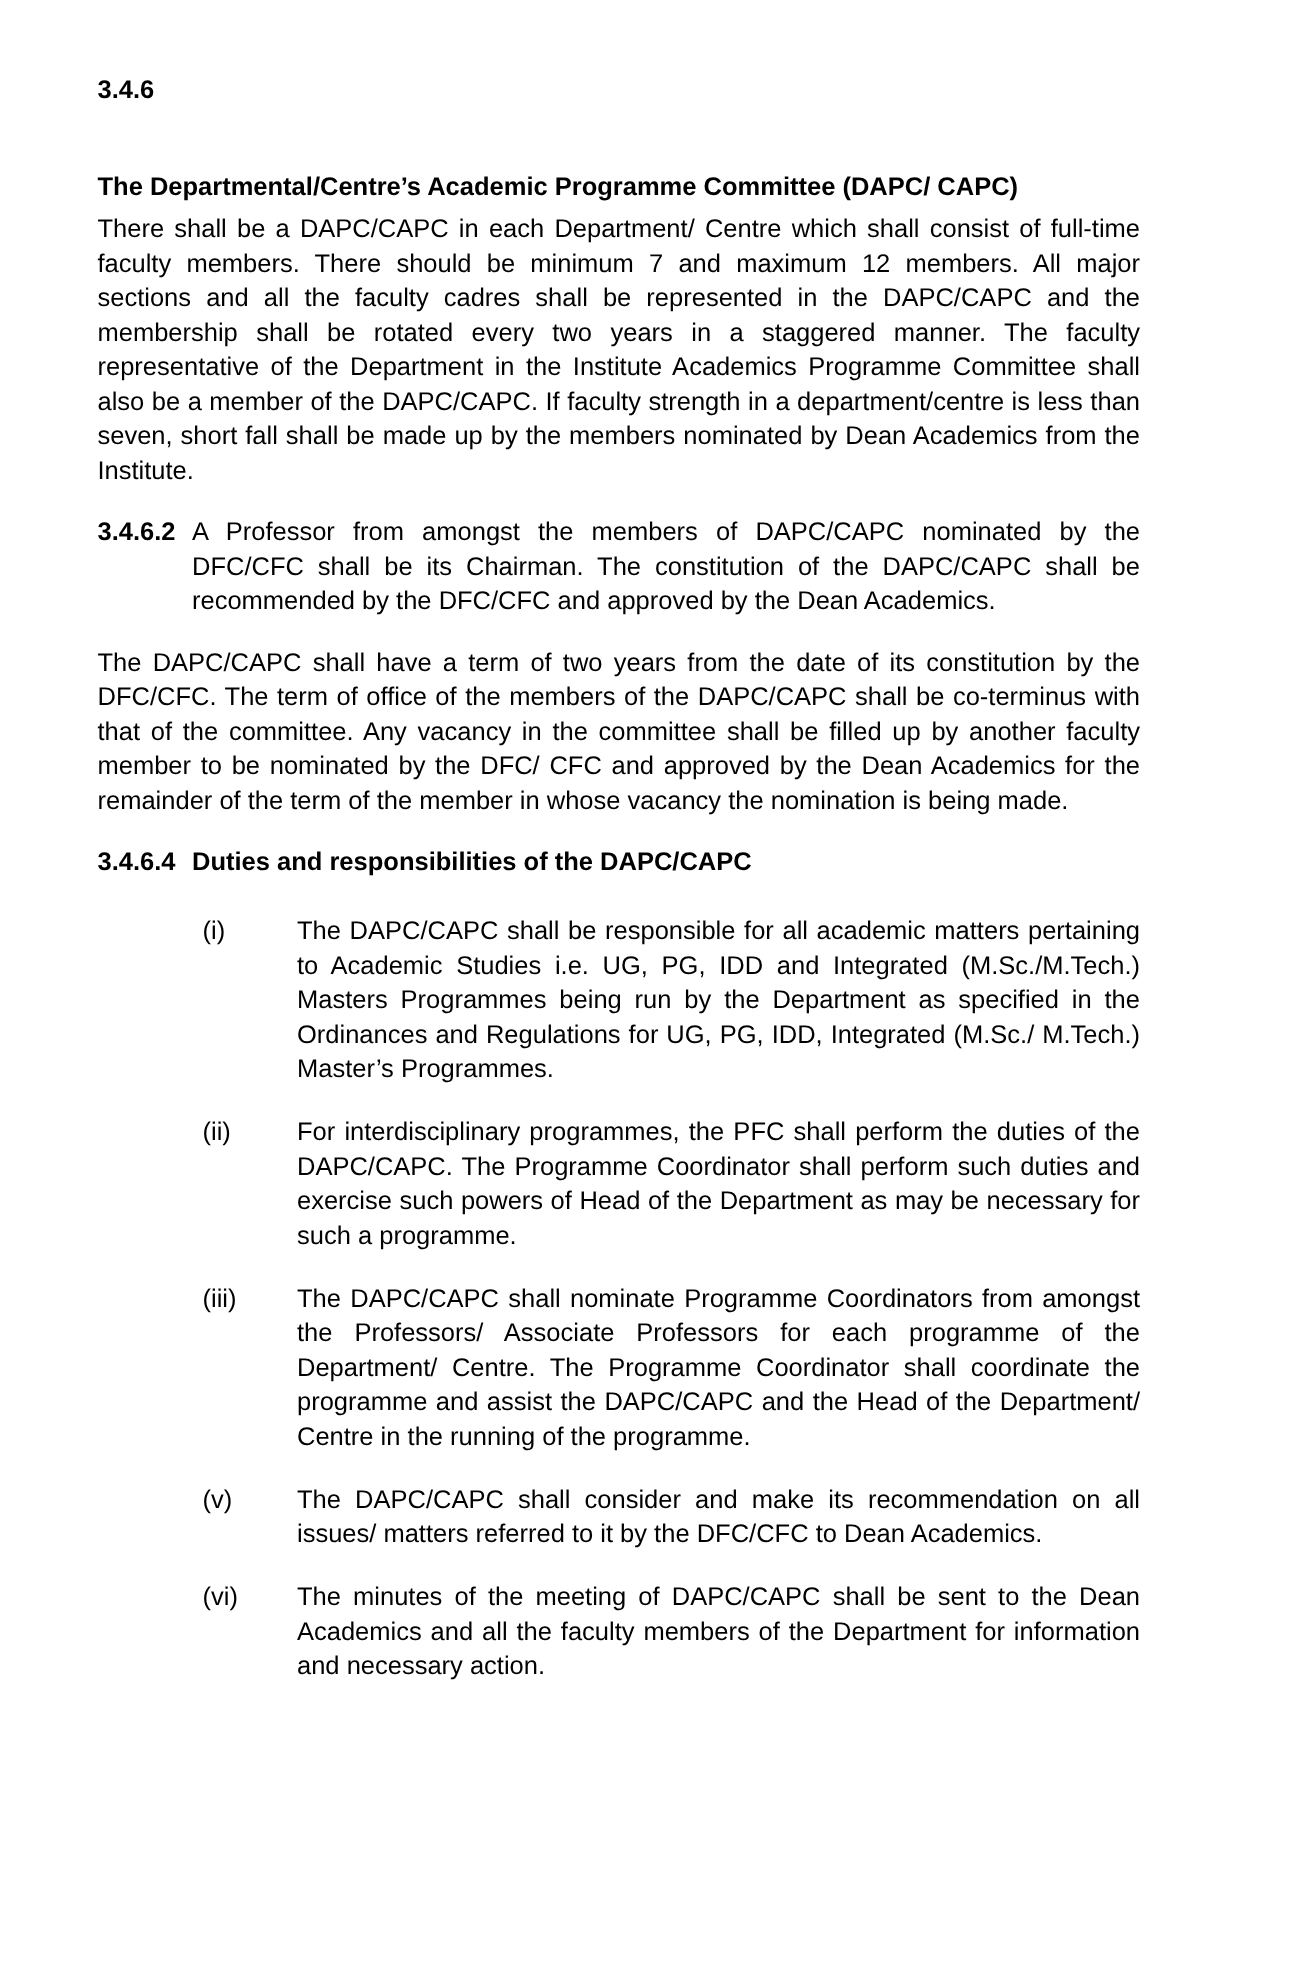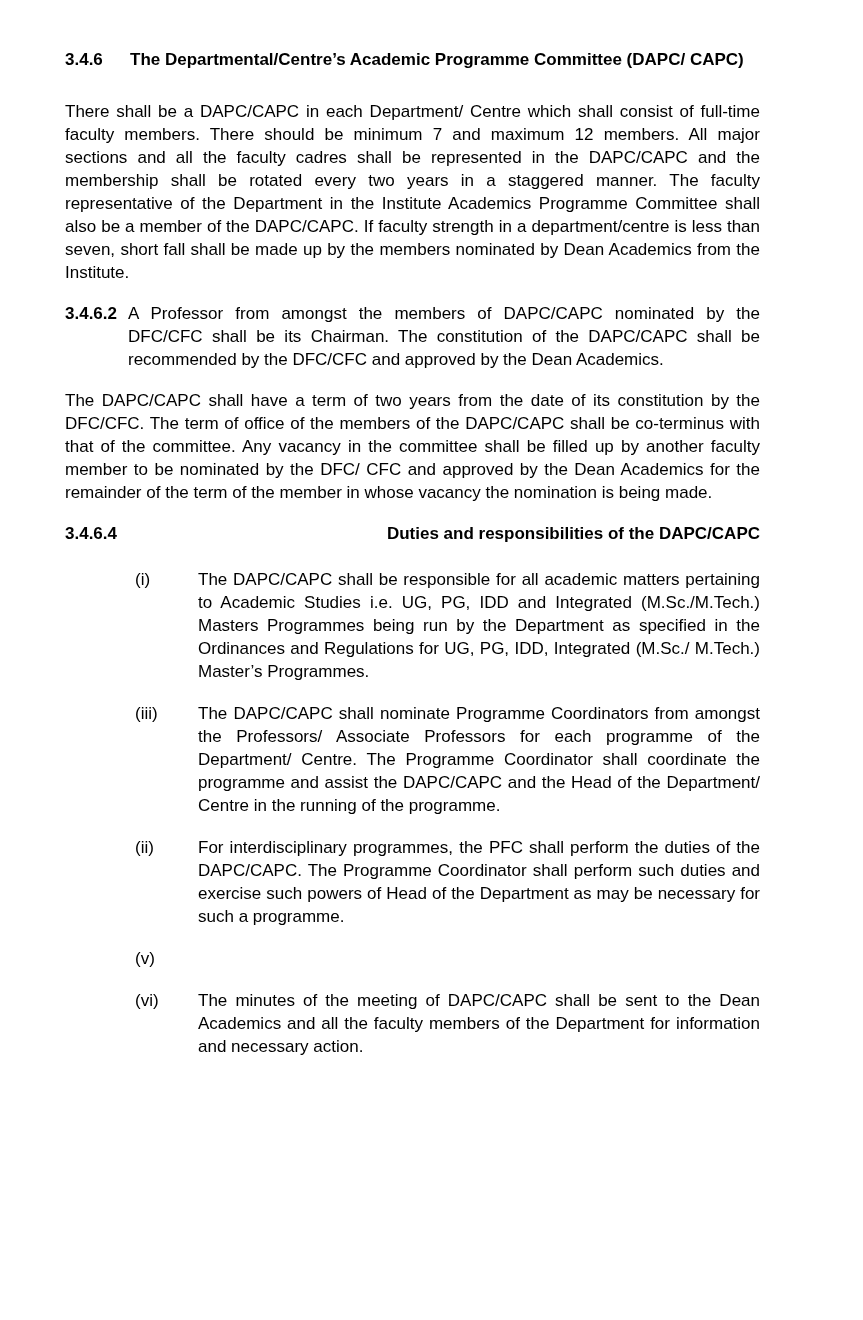--- a/index.html
+++ b/index.html
@@ -28,34 +28,35 @@
   .row .num {
     flex: 0 0 63px;
     font-weight: bold;
   }
   .row .body-text {
     flex: 1 1 auto;
     text-align: justify;
   }
   .heading-row {
     line-height: 24px;
-    margin-bottom: 28px;
+    margin-bottom: 4px;
+    flex-direction: column;
   }
   .heading-row .num { flex-basis: 65px; }
   .heading-row .body-text {
     font-weight: bold;
     text-align: justify;
   }
   .subheading-row {
     line-height: 24px;
     margin-bottom: 22px;
   }
   .subheading-row .body-text {
     font-weight: bold;
-    text-align: right;
+    text-align: left;
   }
   .duty {
     display: flex;
     margin-left: 135px;
     margin-right: 103px;
     margin-bottom: 19px;
   }
   .duty .marker {
     flex: 0 0 63px;
   }
@@ -91,32 +92,33 @@
     <div class="num">3.4.6.4</div>
     <div class="body-text">Duties and responsibilities of the DAPC/CAPC</div>
   </div>
 
   <div class="duty">
     <div class="marker">(i)</div>
     <div class="duty-text">The DAPC/CAPC shall be responsible for all academic matters pertaining to Academic Studies i.e. UG, PG, IDD and Integrated (M.Sc./M.Tech.) Masters Programmes being run by the Department as specified in the Ordinances and Regulations for UG, PG, IDD, Integrated  (M.Sc./ M.Tech.) Master’s Programmes.</div>
   </div>
 
   <div class="duty">
-    <div class="marker">(iii)</div>
-    <div class="duty-text">The DAPC/CAPC shall nominate Programme Coordinators from amongst the Professors/ Associate Professors for each programme of the Department/ Centre. The Programme Coordinator shall coordinate the programme and assist the DAPC/CAPC and the Head of the Department/ Centre in the running of the programme.</div>
+    <div class="marker">(ii)</div>
+    <div class="duty-text">For interdisciplinary programmes, the PFC shall perform the duties of the DAPC/CAPC. The Programme Coordinator shall perform such duties and exercise such powers of Head of the Department as may be necessary for such a programme.</div>
   </div>
 
   <div class="duty">
-    <div class="marker">(ii)</div>
-    <div class="duty-text">For interdisciplinary programmes, the PFC shall perform the duties of the DAPC/CAPC. The Programme Coordinator shall perform such duties and exercise such powers of Head of the Department as may be necessary for such a programme.</div>
+    <div class="marker">(iii)</div>
+    <div class="duty-text">The DAPC/CAPC shall nominate Programme Coordinators from amongst the Professors/ Associate Professors for each programme of the Department/ Centre. The Programme Coordinator shall coordinate the programme and assist the DAPC/CAPC and the Head of the Department/ Centre in the running of the programme.</div>
   </div>
 
 
   <div class="duty">
     <div class="marker">(v)</div>
+    <div class="duty-text">The DAPC/CAPC shall consider and make its recommendation on all issues/ matters referred to it by the DFC/CFC to Dean Academics.</div>
   </div>
 
   <div class="duty">
     <div class="marker">(vi)</div>
     <div class="duty-text">The minutes of the meeting of DAPC/CAPC shall be sent to the Dean Academics and all the faculty members of the Department for information and necessary action.</div>
   </div>
 
 </div>
 
 </body></html>

